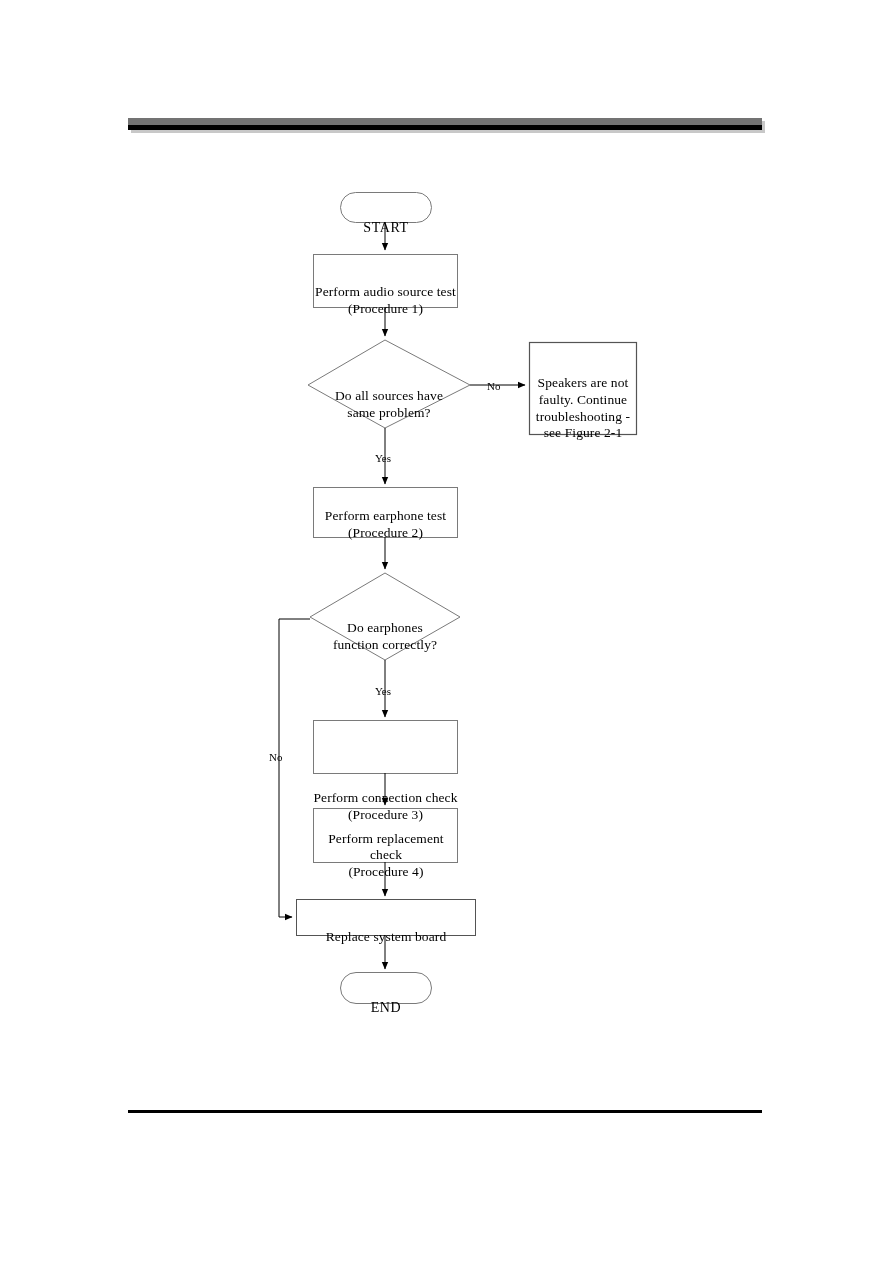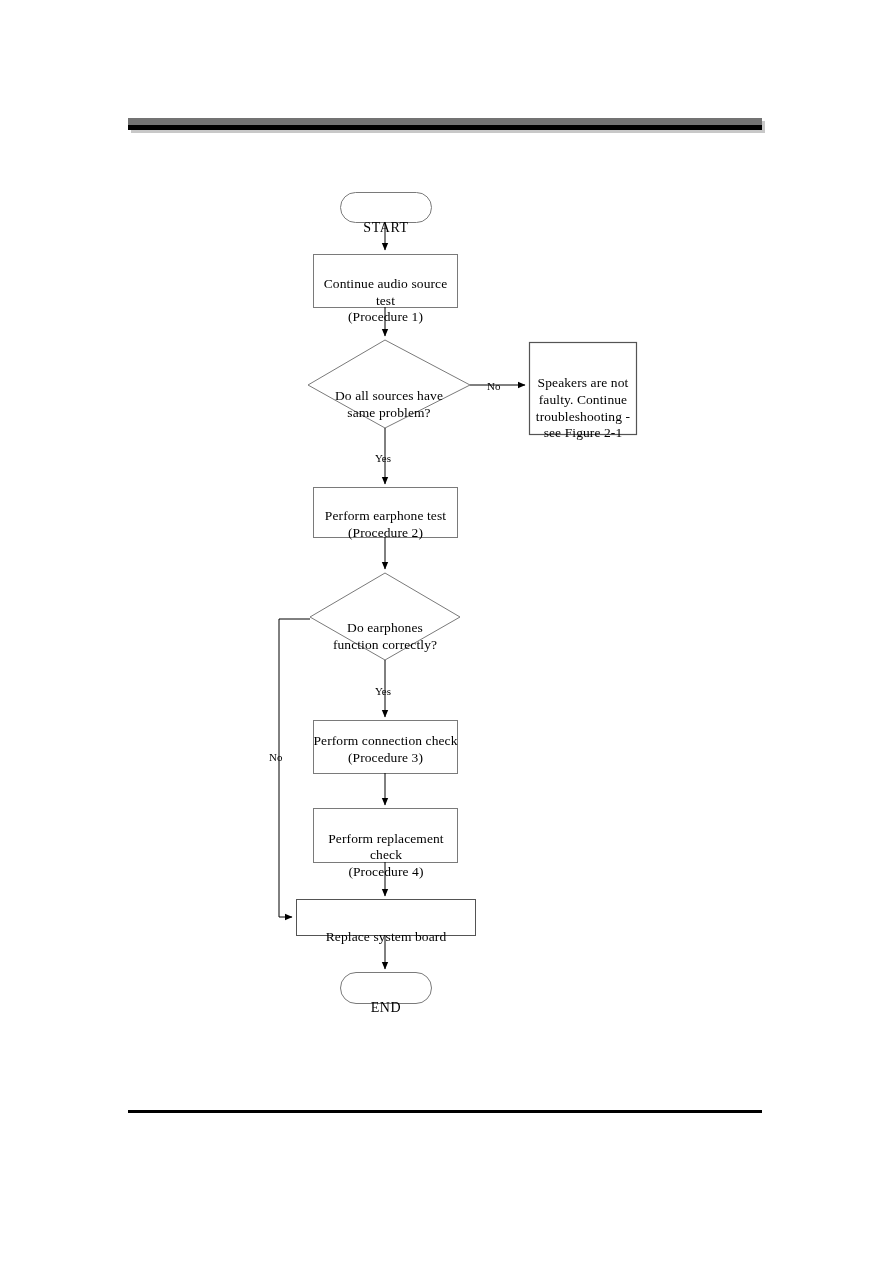--- a/index.html
+++ b/index.html
@@ -150,21 +150,21 @@
 
     <path d="M310,619 L279,619 L279,917 L292,917" fill="none" stroke="#000000" stroke-width="1" marker-end="url(#arrowhead)"></path>
 
     <line x1="385" y1="935" x2="385" y2="969" stroke="#000000" stroke-width="1" marker-end="url(#arrowhead)"></line>
   </svg>
 
   <div class="node-text term" style="left:340px; top:192px; width:92px; height:31px;">START</div>
 
   <div class="node-text" style="left:313px; top:254px; width:145px; height:54px;">
     <div>
-      <div>Continue audio source test</div>
+      <div>Perform audio source test</div>
       <div>(Procedure 1)</div>
     </div>
   </div>
 
   <div class="node-text" style="left:308px; top:358px; width:162px; height:54px;">
     <div>
       <div>Do all sources have</div>
       <div>same problem?</div>
     </div>
   </div>
@@ -185,21 +185,21 @@
     </div>
   </div>
 
   <div class="node-text" style="left:310px; top:590px; width:150px; height:54px;">
     <div>
       <div>Do earphones</div>
       <div>function correctly?</div>
     </div>
   </div>
 
-  <div class="node-text" style="left:313px; top:703px; width:145px; height:54px;align-items:center;">
+  <div class="node-text" style="left:313px; top:760px; width:145px; height:54px;align-items:center;">
     <div>
       <div>Perform connection check</div>
       <div>(Procedure 3)</div>
     </div>
   </div>
 
   <div class="node-text" style="left:313px; top:808px; width:146px; height:55px;">
     <div>
       <div>Perform replacement</div>
       <div>check</div>

